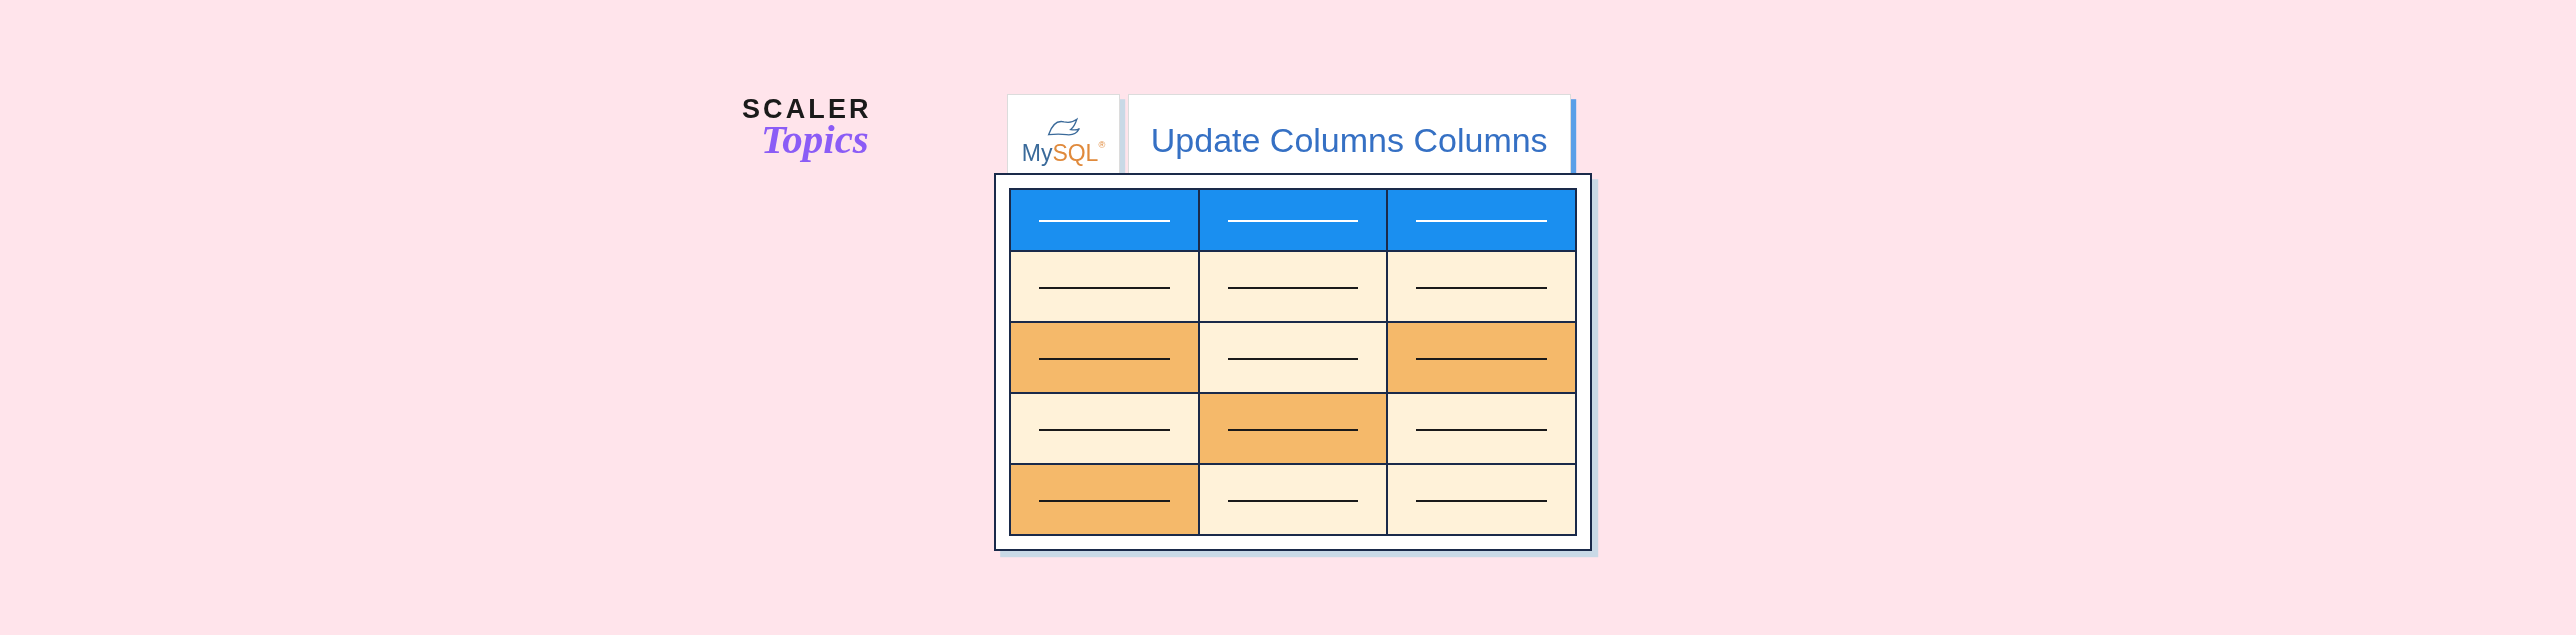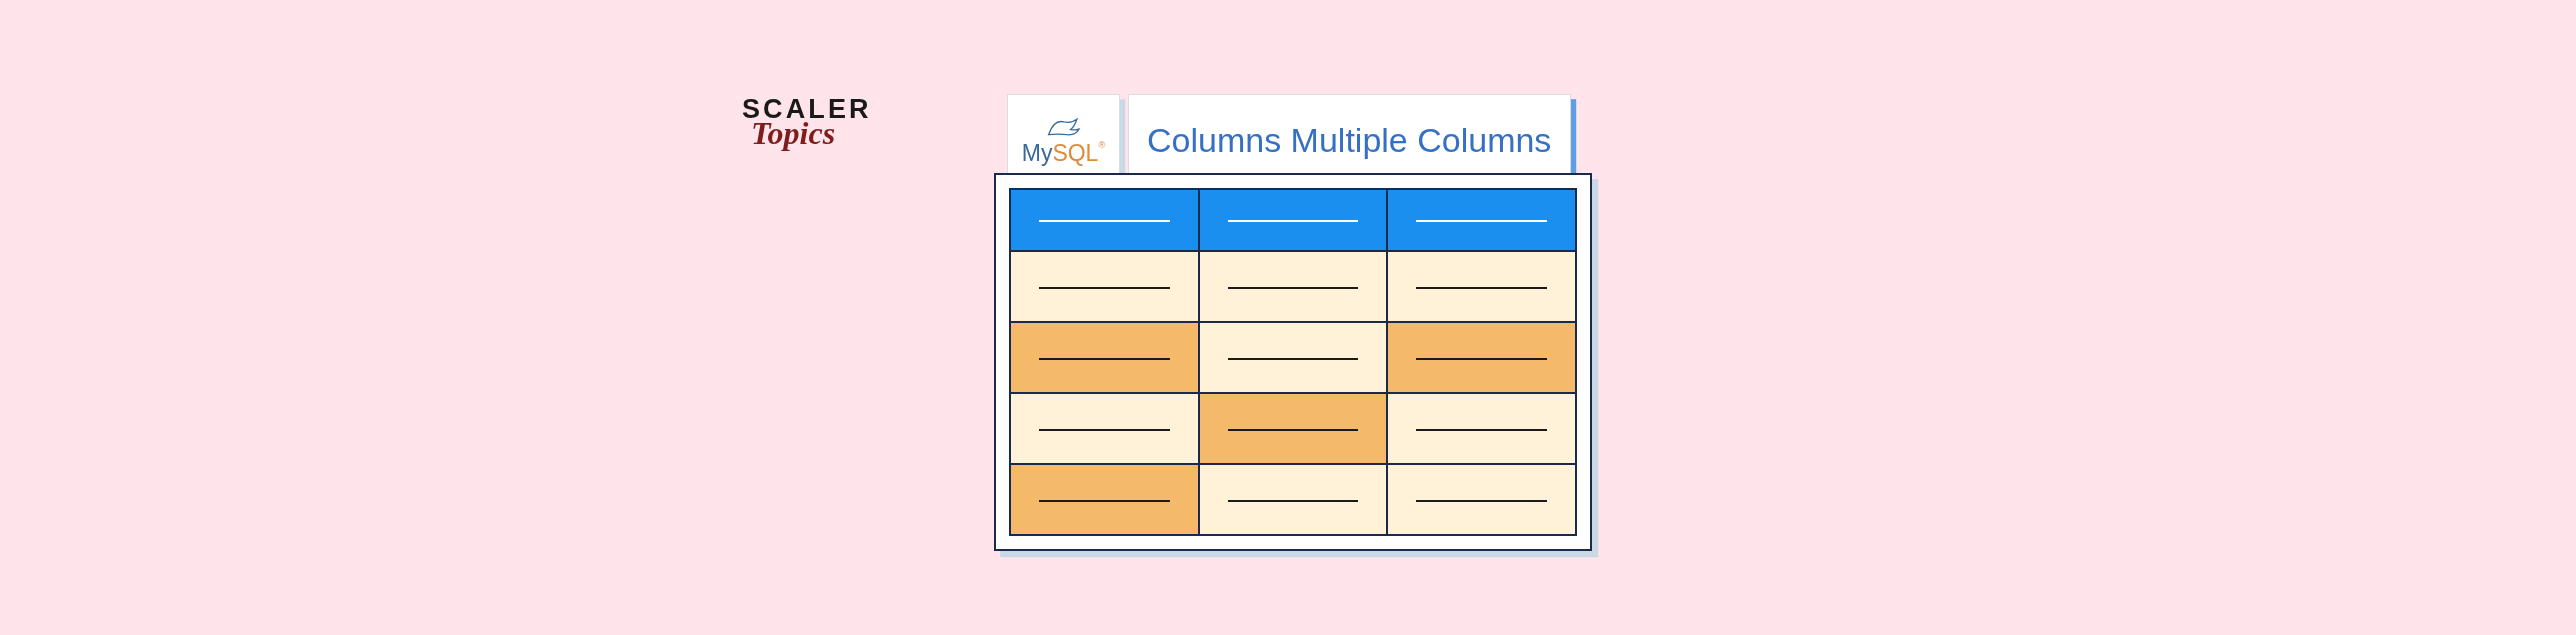--- a/index.html
+++ b/index.html
@@ -17,26 +17,26 @@
 }
 .logo-scaler {
   font-size: 27px;
   font-weight: 800;
   letter-spacing: 3.1px;
   color: #1a1a1a;
   font-family: sans-serif;
   margin-top: 48px;
 }
 .logo-topics {
-  font-size: 32px;
+  font-size: 41px;
   font-family: cursive;
-  color: #7f1d1d;
+  color: #8b5cf6;
   font-style: italic;
   margin-top: -10.3px;
-  margin-left: 9px;
+  margin-left: 19px;
   font-weight: 600;
 }
 .header-row {
   position: absolute;
   left: 1007px;
   top: 46px;
   display: flex;
   gap: 7.7px;
   margin-top: 48px;
 }
@@ -123,21 +123,21 @@
 <div class="header-row">
   <div class="mysql-box">
     <svg class="mysql-dolphin" viewBox="0 0 70 50">
       <path d="M5 40 Q 15 10 35 15 Q 50 18 60 10 Q 55 25 48 30 Q 60 32 65 28 Q 58 42 40 40 Q 25 38 5 40 Z" fill="none" stroke="#3a6a9a" stroke-width="2.5"></path>
     </svg>
     <div class="mysql-text">
       <span class="my">My</span><span class="sql">SQL</span><span style="font-size:9.3px;color:#e08a3c;vertical-align:top">®</span>
     </div>
   </div>
   <div class="title-box">
-    <div class="title-text">Columns Multiple Columns</div>
+    <div class="title-text">Update Columns Columns</div>
   </div>
 </div>
 
 <div class="table-diagram">
   <table class="table-grid">
     <tbody id="table-body">
         <tr>
           <td class="header-row-cell">
             <div class="cell-line"></div>
           </td>

